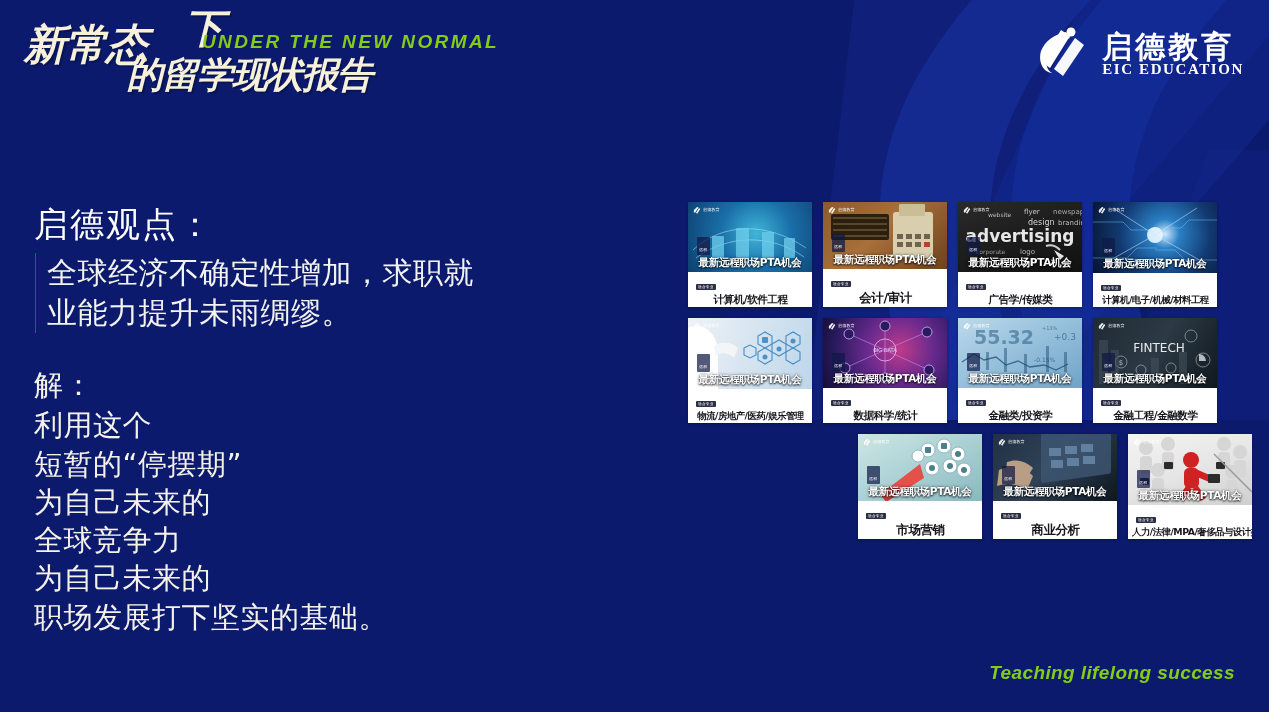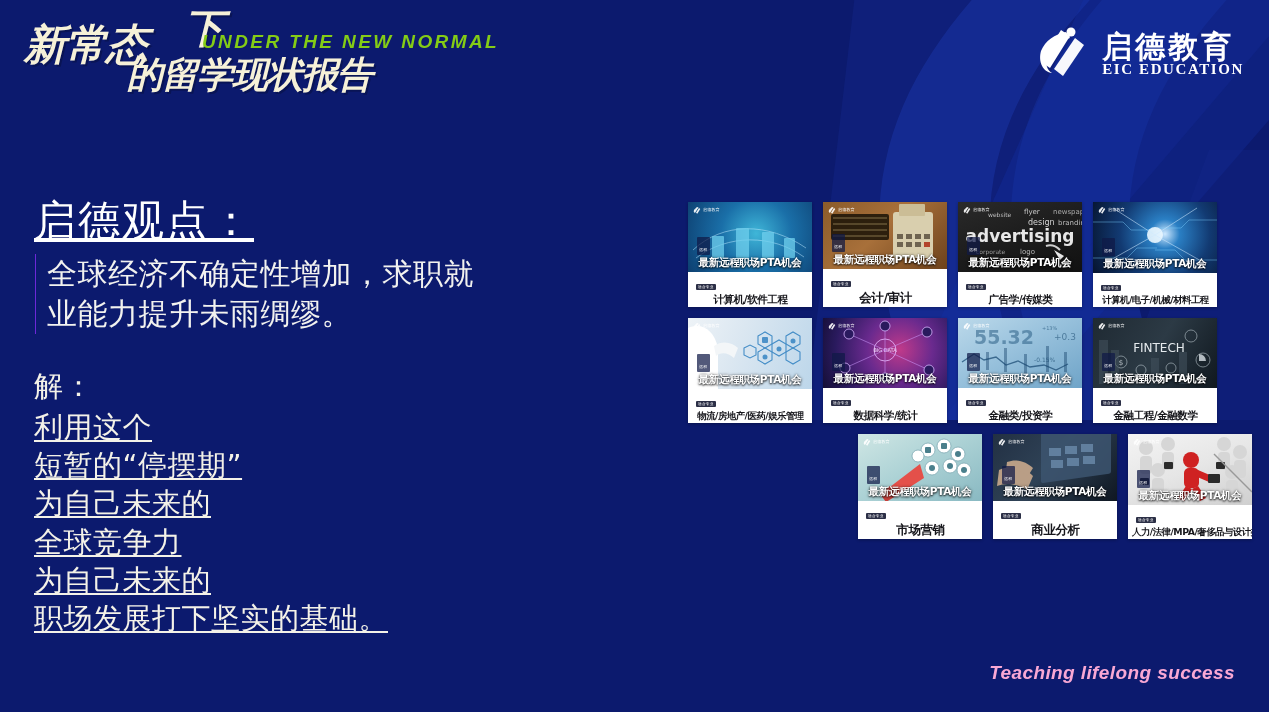--- a/index.html
+++ b/index.html
@@ -43,41 +43,41 @@
   
   .logo-wrap{position:absolute;right:25px;top:24px;display:flex;align-items:center;gap:12px;}
   .logo-mark{width:62px;height:60px;flex:none;}
   .logo-text{display:flex;flex-direction:column;align-items:flex-start;line-height:1;}
   .logo-cn{font-size:30px;font-weight:bold;color:#ffffff;letter-spacing:3px;font-family:"DejaVu Sans",sans-serif;}
   .logo-en{font-size:15px;font-weight:bold;color:#ffffff;letter-spacing:1.6px;font-family:"Liberation Serif",serif;}
 
   
   .left-col{position:absolute;left:34px;top:196px;width:530px;}
   .view-heading{
-    font-size:42px;color:#ffffff;letter-spacing:2px;line-height:1.2;
-    font-family:"DejaVu Sans",sans-serif;margin:0 0 8px 0;font-weight:400;text-decoration:underline;
+    font-size:34px;color:#ffffff;letter-spacing:2px;line-height:1.2;
+    font-family:"DejaVu Sans",sans-serif;margin:8px 0 8px 0;font-weight:400;
   }
   .quote-block{
     border-left:1px solid #6d28d9;
     padding-left:11px;margin-left:1px;
   }
   .quote-line{
     font-size:30px;color:#f2f2ef;line-height:1.33;letter-spacing:.5px;
     font-family:"DejaVu Sans",sans-serif;white-space:nowrap;
   }
 
   .solution{margin-top:34px;}
   .solution-label{
     font-size:29px;color:#f4f2e8;letter-spacing:1px;line-height:1.3;
     font-family:"DejaVu Sans",sans-serif;margin-bottom:2px;
   }
   .sol-line{
     display:block;font-size:29px;color:#f4f2e8;line-height:1.32;
     font-family:"DejaVu Sans",sans-serif;letter-spacing:.5px;
-    text-decoration:underline;text-underline-offset:3px;
+    text-underline-offset:3px;
     text-decoration-thickness:1.5px;white-space:nowrap;
   }
 
   
   .grid{position:absolute;left:688px;top:202px;width:564px;}
   .grid-row{display:flex;gap:11px;margin-bottom:11px;height:105px;}
   .row3{justify-content:flex-end;}
   .card{
     width:124px;height:105px;background:#ffffff;
     box-shadow:0 1px 3px rgba(0,0,0,.3);
@@ -116,21 +116,21 @@
     font-family:"DejaVu Sans",sans-serif;letter-spacing:-.4px;
     margin-top:1px;white-space:nowrap;
     transform-origin:center center;
   }
   .foot-title.tiny{font-size:9.4px;letter-spacing:-.5px;}
   .foot-title.small{font-size:10.6px;letter-spacing:-.5px;}
 
   
   .tagline{
     position:absolute;right:34px;bottom:28px;
-    font-size:19px;font-style:italic;font-weight:bold;color:#f9a8d4;
+    font-size:19px;font-style:italic;font-weight:bold;color:#84cc16;
     letter-spacing:.4px;font-family:"Liberation Sans",sans-serif;
   }
 </style>
 </head>
 <body>
 
 <div id="slide">
 
   <div class="bg-ribbons">
     <svg width="560" height="420" viewBox="0 0 560 420" xmlns="http://www.w3.org/2000/svg">

